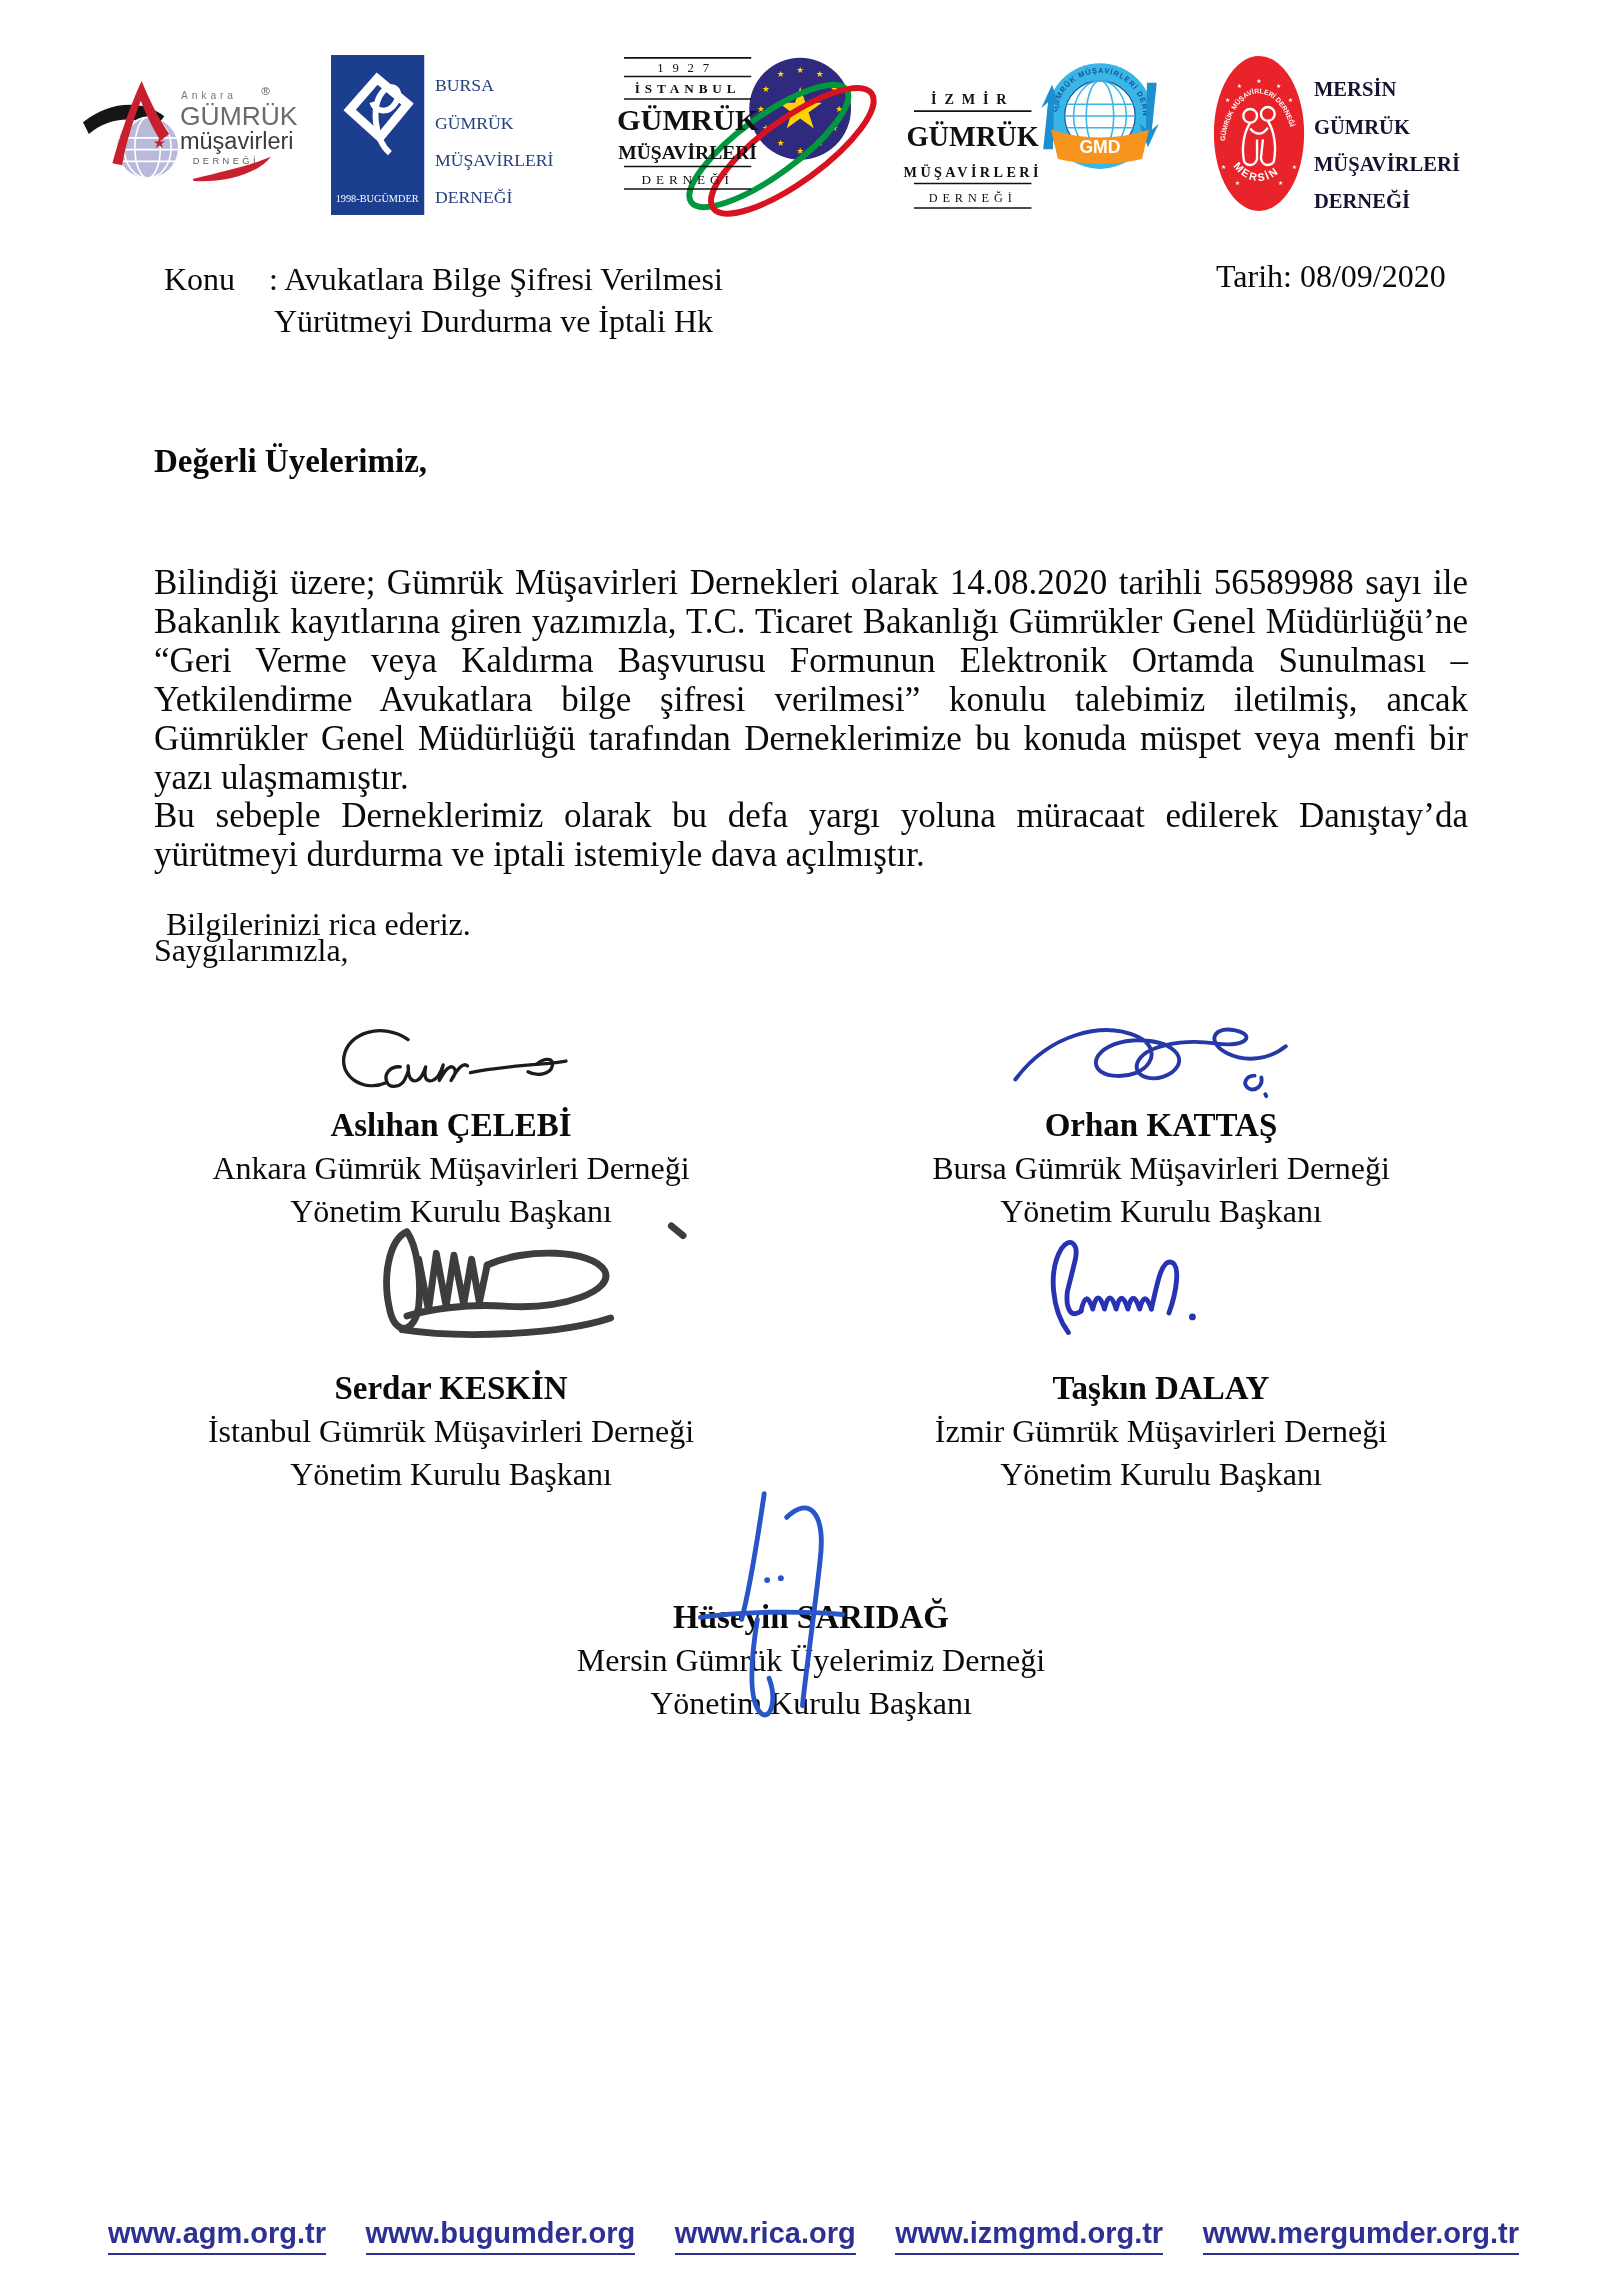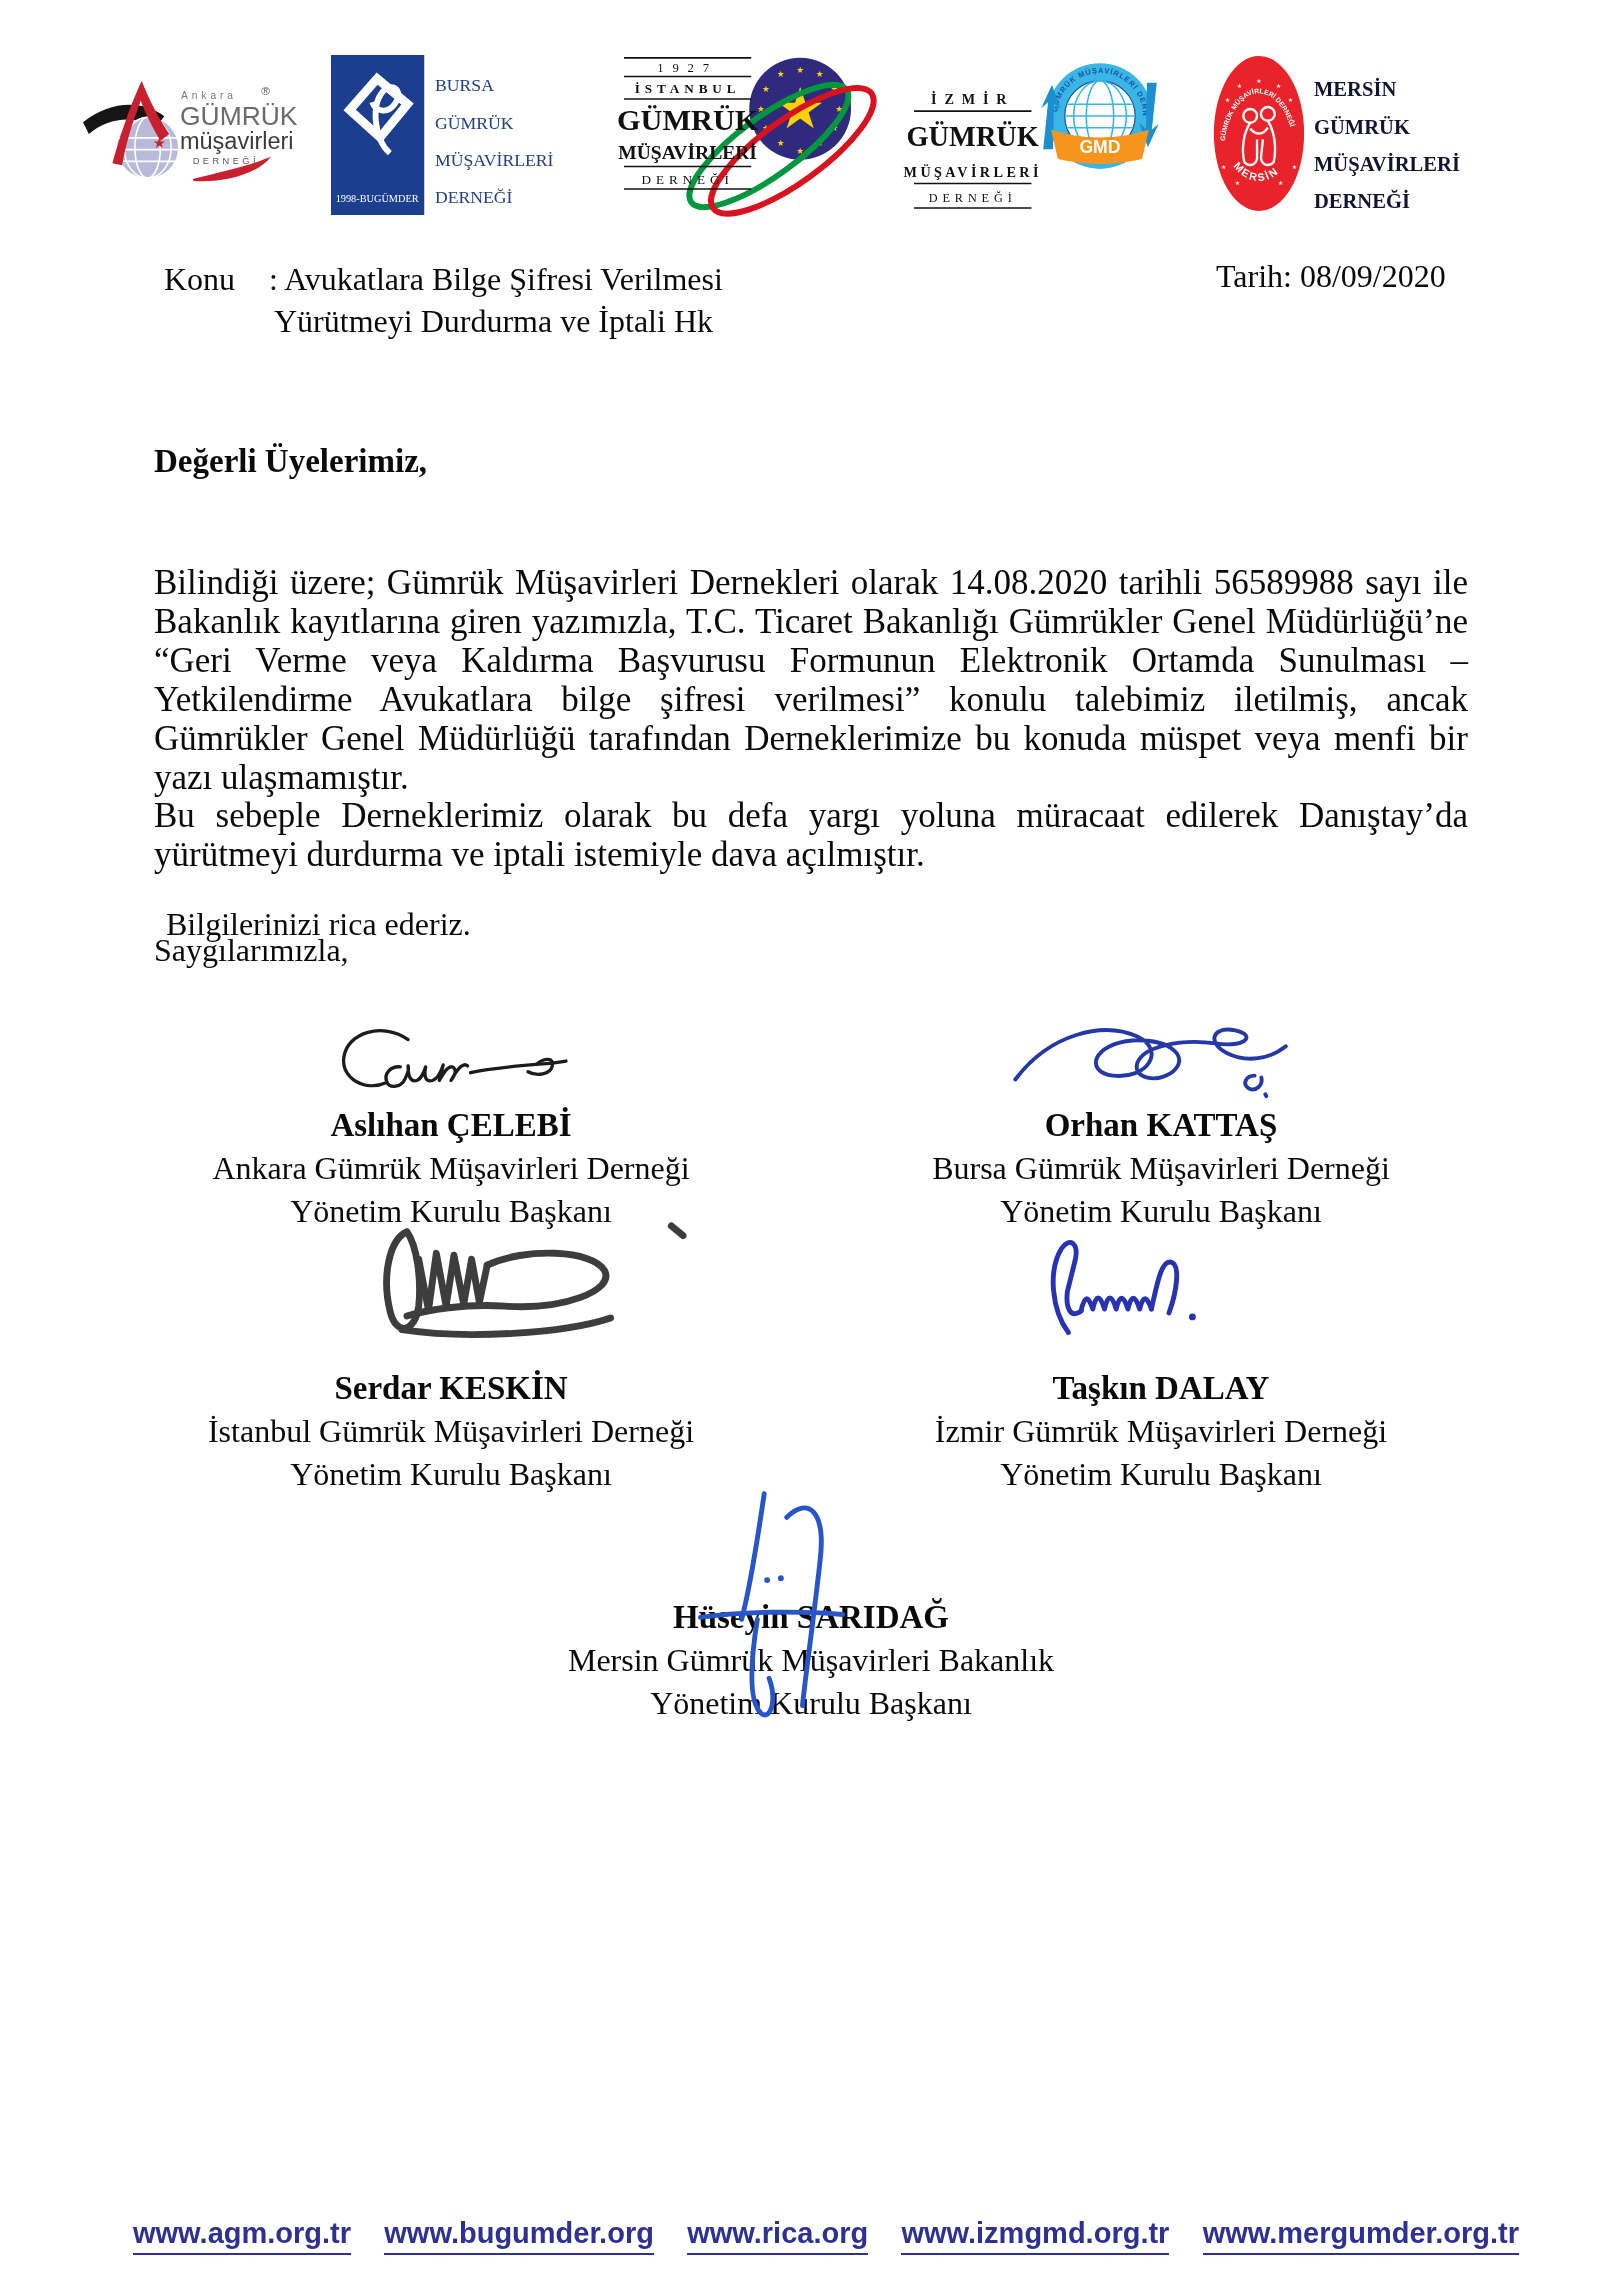--- a/index.html
+++ b/index.html
@@ -47,21 +47,21 @@
   .sig-ink-5 { left:671px;  top:1482px; }
 
   
   .footer-row {
     left:108px; top:2217px; width:1411px;
     display:flex; justify-content:space-between; align-items:baseline;
     font-family:"Liberation Sans", sans-serif;
   }
   .footer-link {
     color:#2e3192; font-size:29px; font-weight:bold; text-decoration:none;
-    border-bottom:2.9px solid #2e3192; padding-bottom:2.9px; white-space:nowrap;margin-left:25px;
+    border-bottom:2.9px solid #2e3192; padding-bottom:2.9px; white-space:nowrap;
   }
 
   
   .lg-serif { font-family:"Liberation Serif", serif; }
   .lg-sans  { font-family:"Liberation Sans", sans-serif; }
 </style>
 </head>
 <body>
 
 <div class="page">
@@ -294,21 +294,21 @@
         <path d="M55,108 C38,85 34,45 48,22 C56,10 66,16 62,34 L54,66 C52,84 58,94 68,86"></path>
         <path d="M68,86 Q73,62 80,84 Q85,61 92,84 Q97,61 104,84 Q109,62 116,84 Q121,62 128,84 Q133,63 140,84"></path>
         <path d="M140,84 C146,58 150,34 160,36 C170,38 166,66 158,88"></path>
       </g>
       <circle cx="182" cy="92" r="3.5" fill="#2733b3"></circle>
     </svg>
   </div>
 
   <div class="abs sig-block sig-block-5">
     <div class="sig-name">Hüseyin SARIDAĞ</div>
-    <div>Mersin Gümrük Müşavirleri Bakanlık</div>
+    <div>Mersin Gümrük Üyelerimiz Derneği</div>
     <div>Yönetim Kurulu Başkanı</div>
   </div>
   <div class="abs sig-ink-5">
     <svg width="206" height="260" viewBox="0 0 210 265">
       <g fill="none" stroke="#2856c8" stroke-width="5" stroke-linecap="round" stroke-linejoin="round">
         <path d="M95,12 C88,60 80,110 72,140"></path>
         <path d="M30,138 C70,132 130,131 175,135"></path>
         <path d="M118,36 C140,14 158,30 152,80 C146,135 138,190 134,228"></path>
         <path d="M88,140 C80,190 80,225 92,236 C102,243 108,222 100,200"></path>
       </g>

